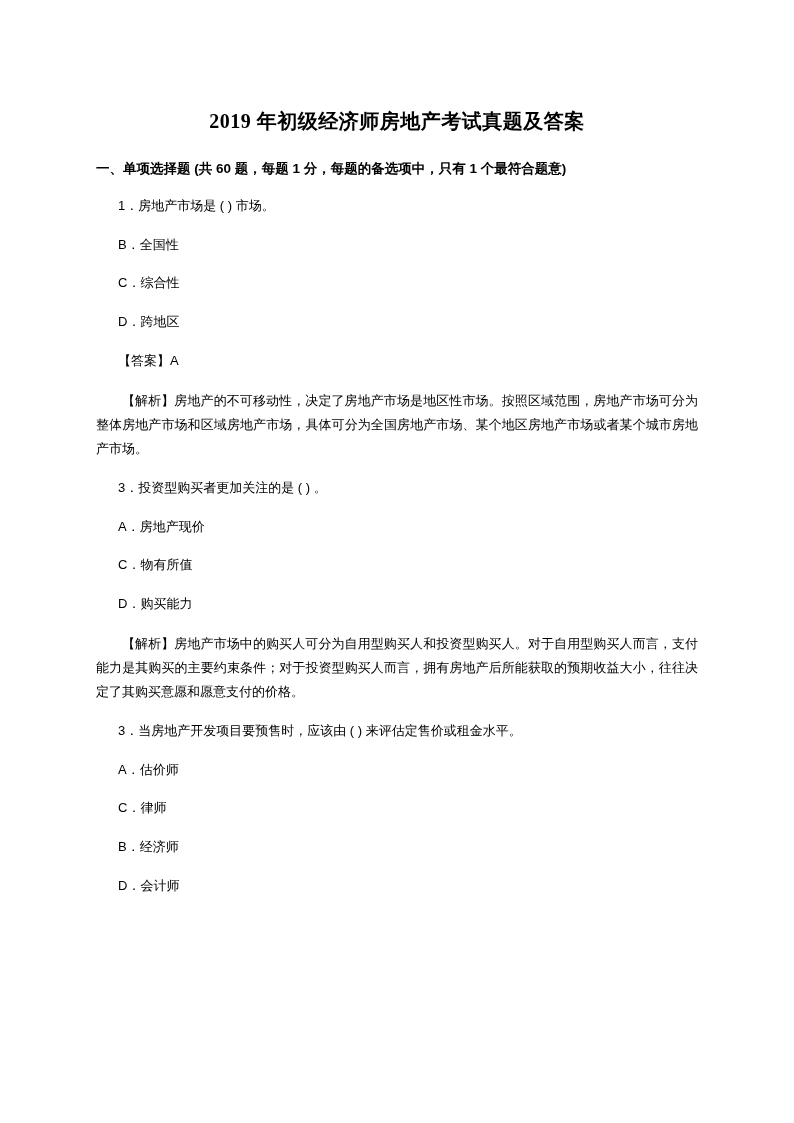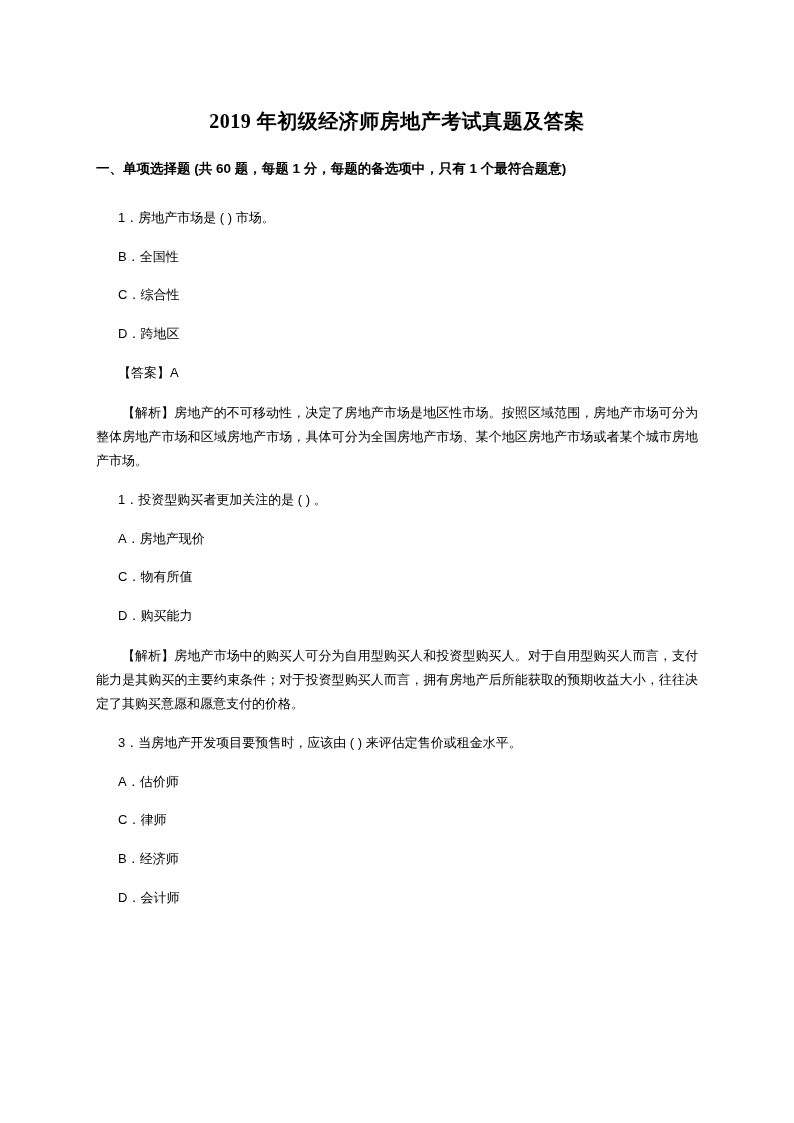--- a/index.html
+++ b/index.html
@@ -28,21 +28,21 @@
     text-align: center;
     letter-spacing: 0.5px;
     margin: 10px 0 22px 0;
     line-height: 1.5;
   }
   .section-heading {
     font-family: "Liberation Sans", "DejaVu Sans", sans-serif;
     font-size: 13.5px;
     font-weight: bold;
     line-height: 1.7;
-    margin: 0 0 26px 0;
+    margin: 0 0 14px 0;
     text-indent: 0;
   }
   .q-stem {
     font-family: "Liberation Sans", "DejaVu Sans", sans-serif;
     font-size: 13px;
     line-height: 1.75;
     margin: 0 0 16px 0;
     padding-left: 22px;
   }
   .q-option {
@@ -84,21 +84,21 @@
   <div class="block">
     <p class="q-stem">1．房地产市场是 (  ) 市场。</p>
     <p class="q-option">B．全国性</p>
     <p class="q-option">C．综合性</p>
     <p class="q-option">D．跨地区</p>
     <p class="q-answer">【答案】A</p>
     <p class="q-explain">【解析】房地产的不可移动性，决定了房地产市场是地区性市场。按照区域范围，房地产市场可分为整体房地产市场和区域房地产市场，具体可分为全国房地产市场、某个地区房地产市场或者某个城市房地产市场。</p>
   </div>
 
   <div class="block">
-    <p class="q-stem">1．投资型购买者更加关注的是 (  ) 。</p>
+    <p class="q-stem">3．投资型购买者更加关注的是 (  ) 。</p>
     <p class="q-option">A．房地产现价</p>
     <p class="q-option">C．物有所值</p>
     <p class="q-option">D．购买能力</p>
     <p class="q-explain">【解析】房地产市场中的购买人可分为自用型购买人和投资型购买人。对于自用型购买人而言，支付能力是其购买的主要约束条件；对于投资型购买人而言，拥有房地产后所能获取的预期收益大小，往往决定了其购买意愿和愿意支付的价格。</p>
   </div>
 
   <div class="block">
     <p class="q-stem">3．当房地产开发项目要预售时，应该由 (  ) 来评估定售价或租金水平。</p>
     <p class="q-option">A．估价师</p>
     <p class="q-option">C．律师</p>

